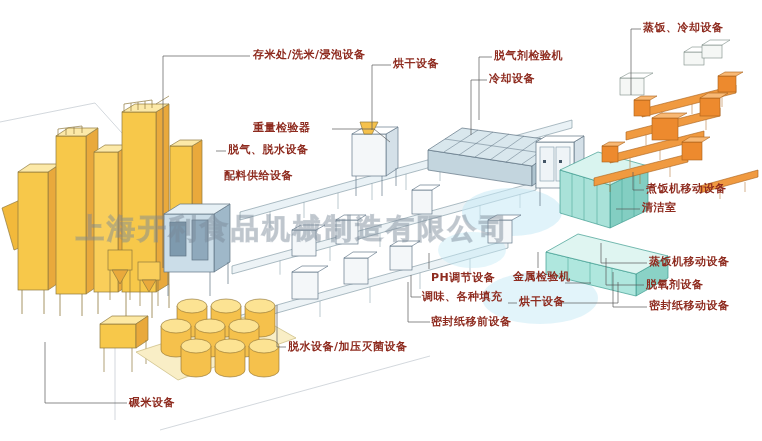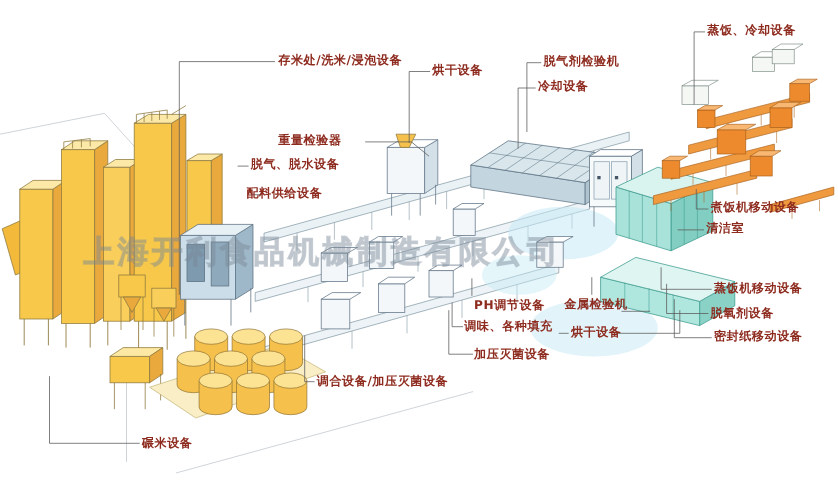--- a/index.html
+++ b/index.html
@@ -230,17 +230,17 @@
   <div class="label" style="left:643px;top:22px">蒸饭、冷却设备</div>
   <div class="label" style="left:646px;top:183px">煮饭机移动设备</div>
   <div class="label" style="left:642px;top:202px">清洁室</div>
   <div class="label" style="left:649px;top:256px">蒸饭机移动设备</div>
   <div class="label" style="left:646px;top:279px">脱氧剂设备</div>
   <div class="label" style="left:649px;top:300px">密封纸移动设备</div>
   <div class="label" style="left:513px;top:271px">金属检验机</div>
   <div class="label" style="left:431px;top:272px">PH调节设备</div>
   <div class="label" style="left:422px;top:291px">调味、各种填充</div>
   <div class="label" style="left:519px;top:296px">烘干设备</div>
-  <div class="label" style="left:431px;top:316px">加压灭菌设备</div>
-  <div class="label" style="left:288px;top:341px">调合设备/加压灭菌设备</div>
+  <div class="label" style="left:431px;top:316px">密封纸移前设备</div>
+  <div class="label" style="left:288px;top:341px">脱水设备/加压灭菌设备</div>
   <div class="label" style="left:129px;top:397px">碾米设备</div>
 
 </div>
 
 </body></html>

